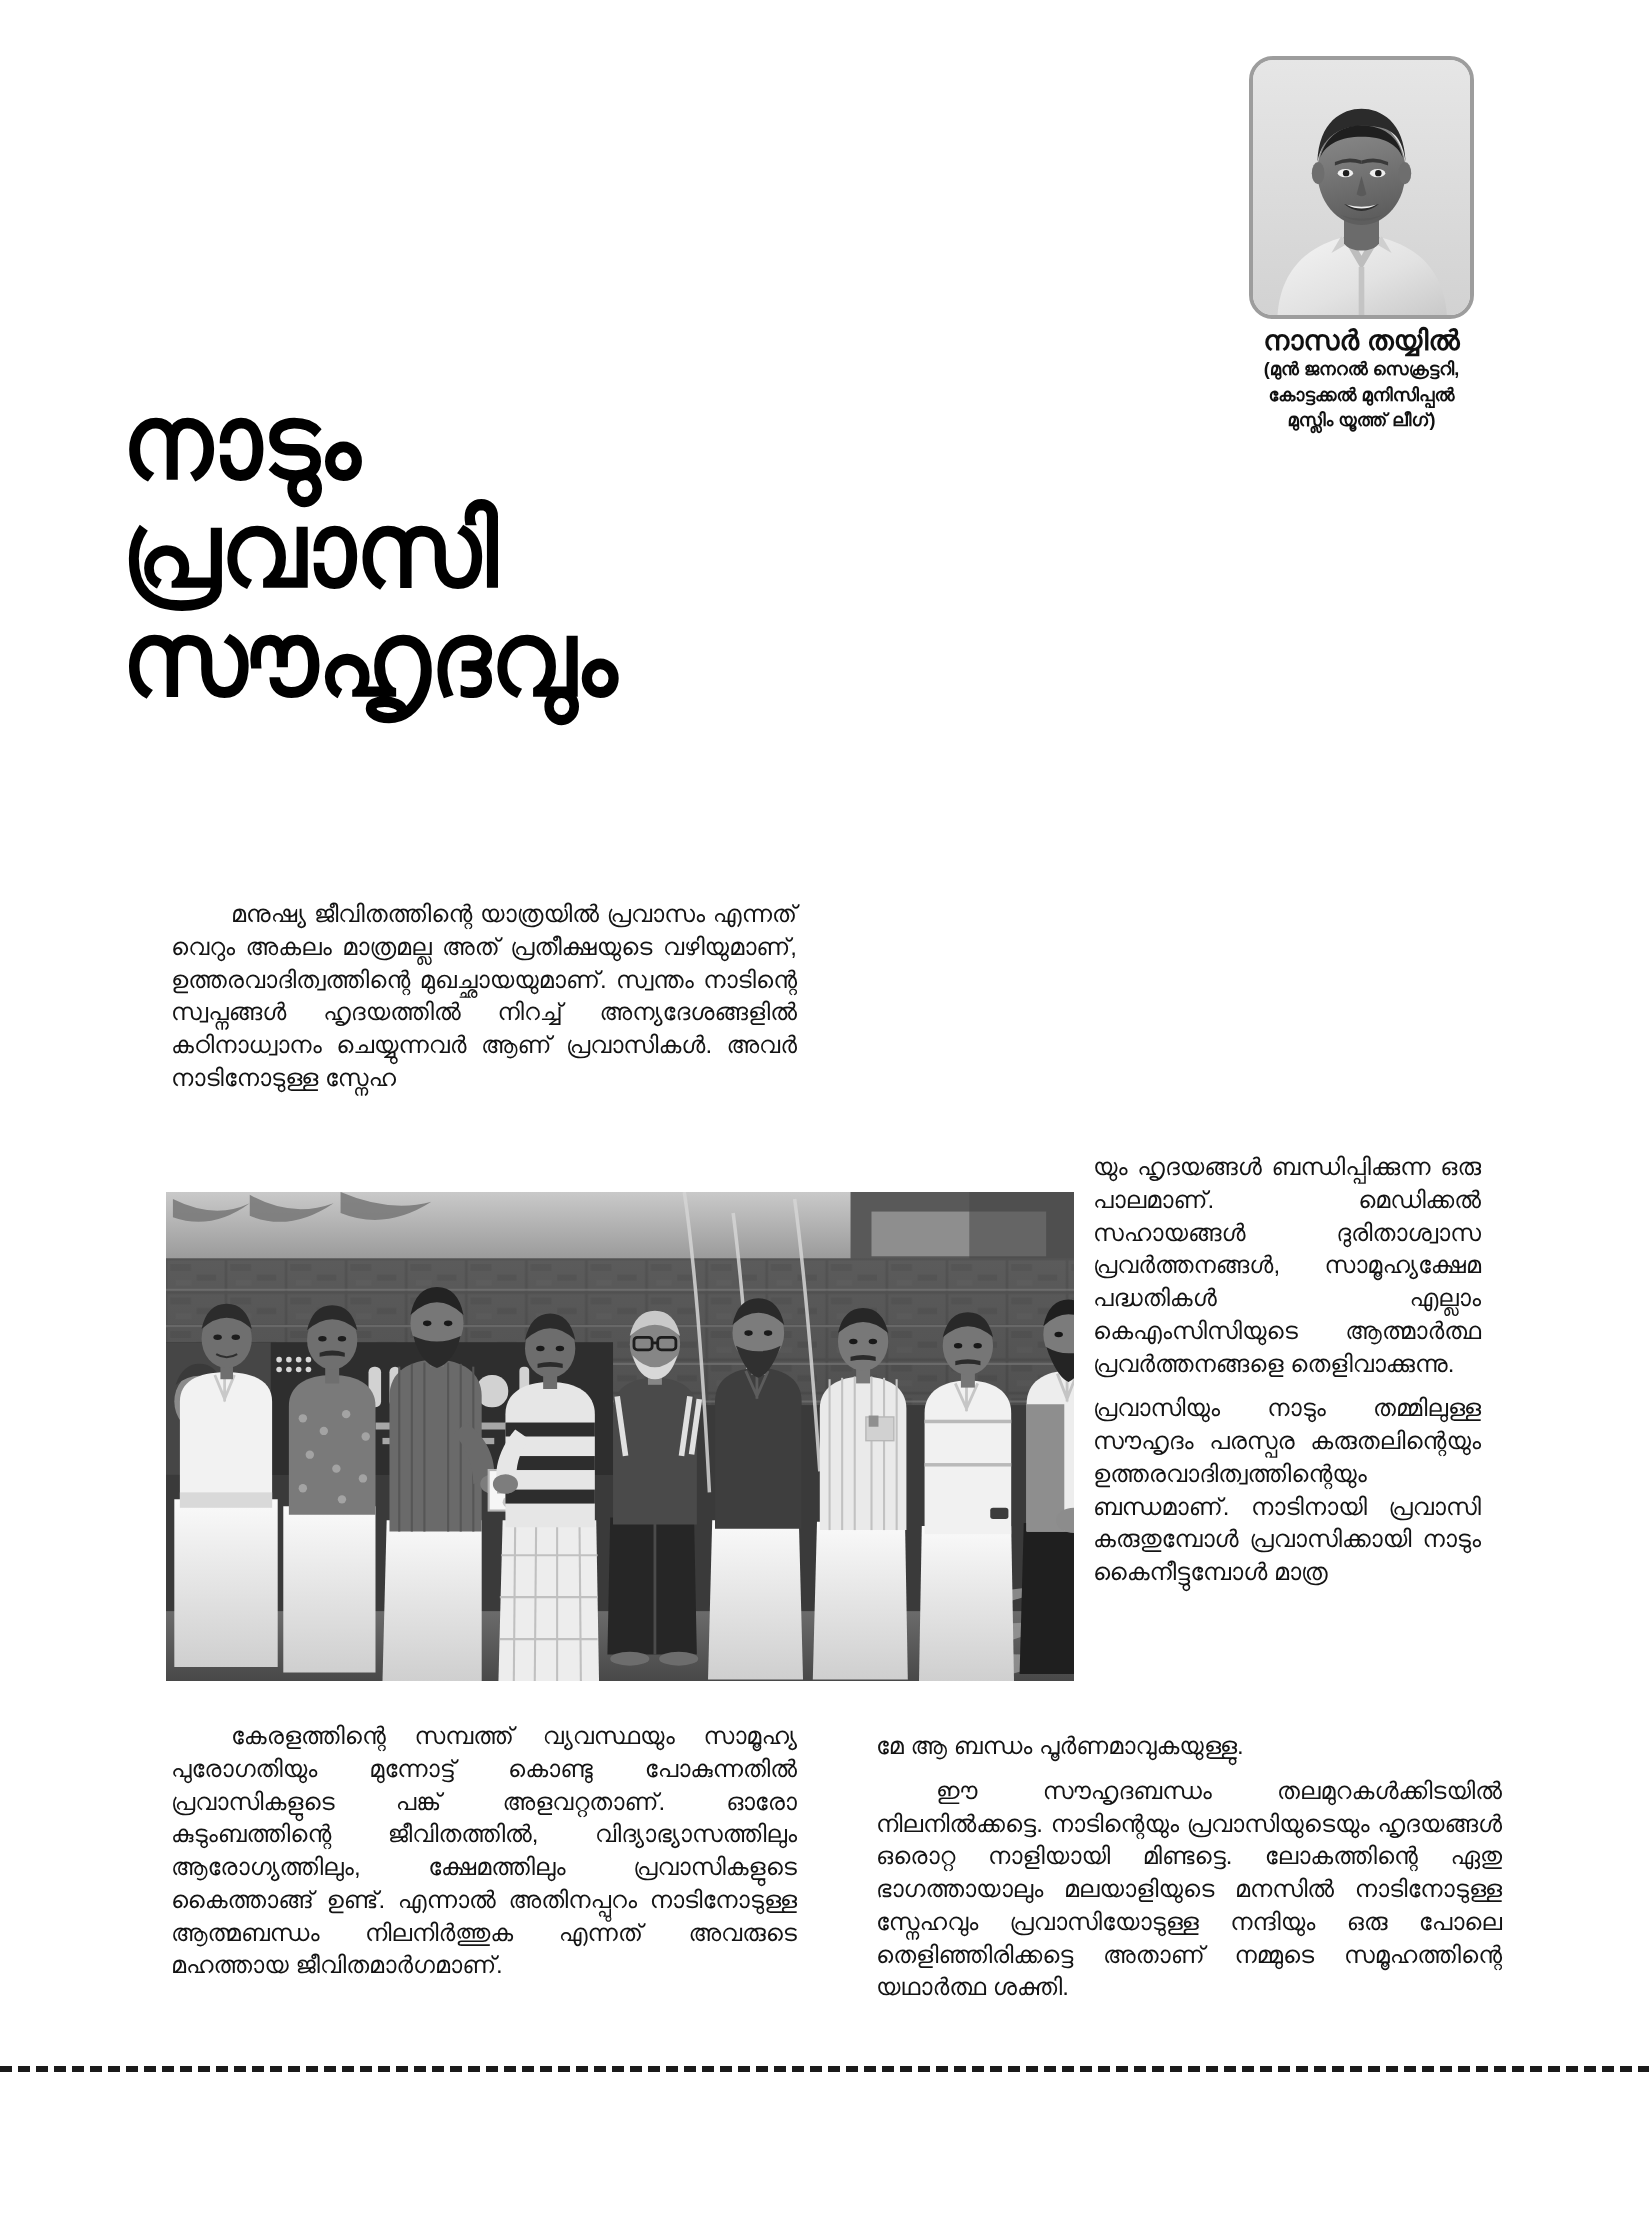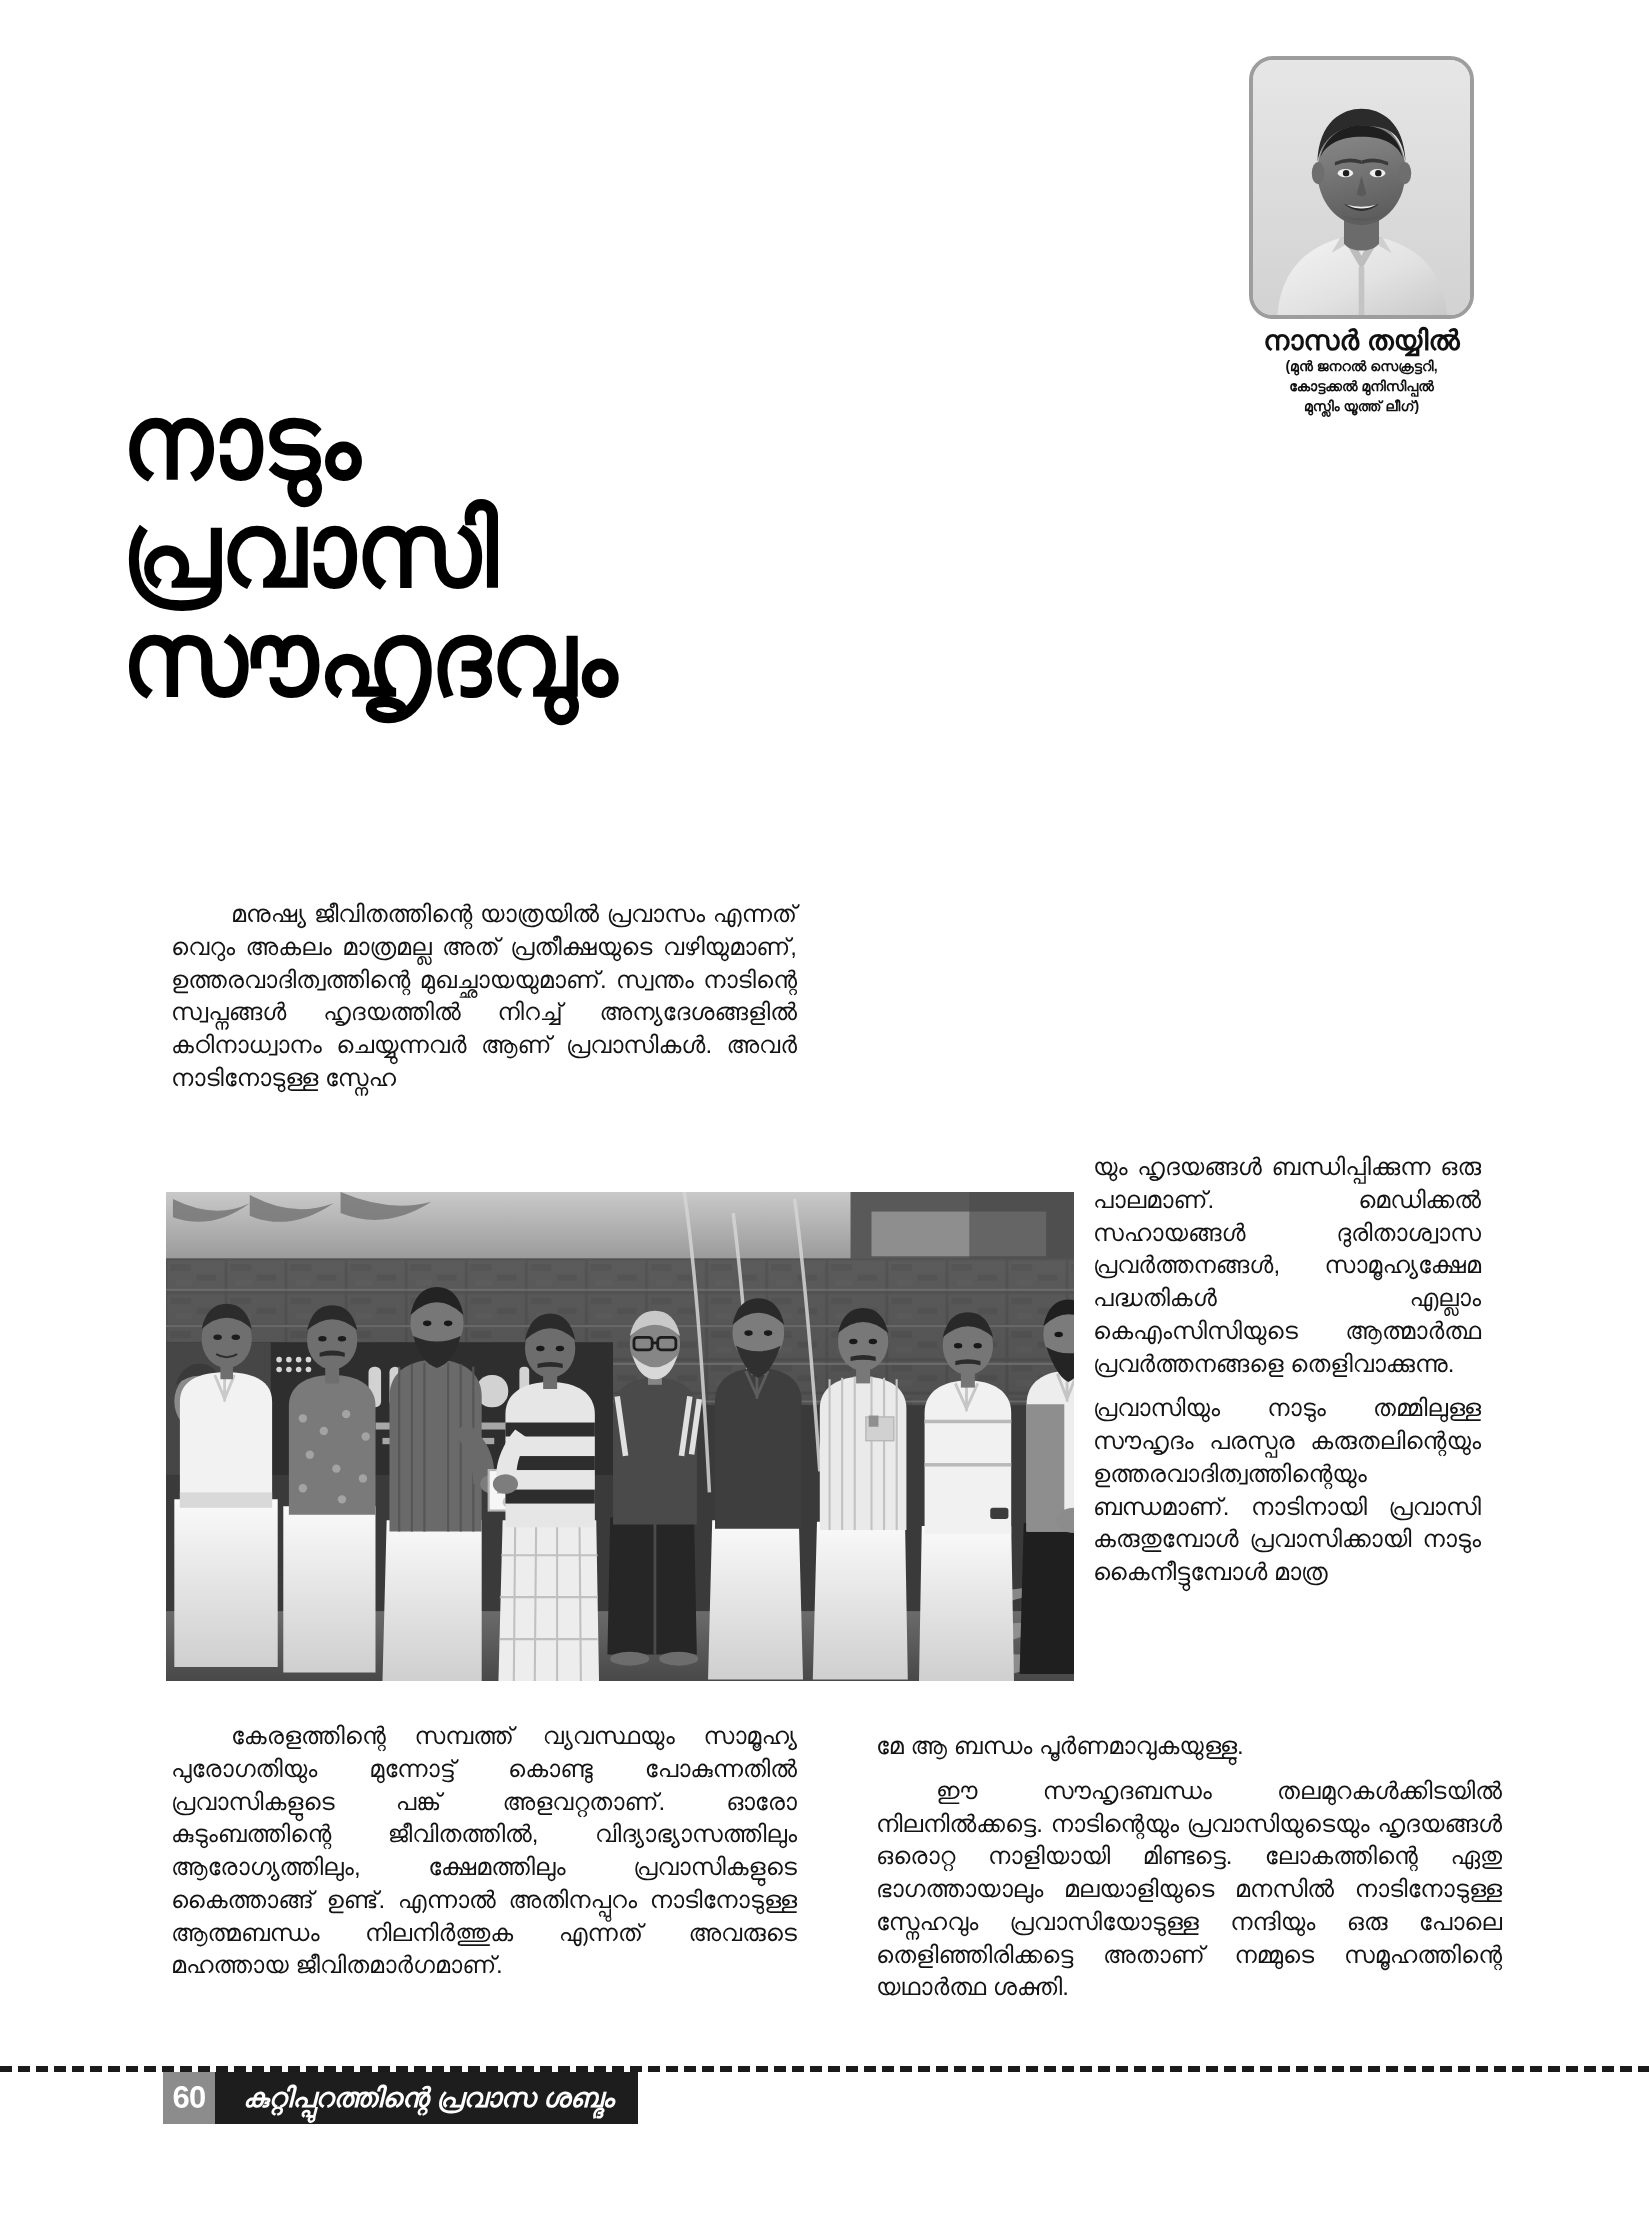--- a/index.html
+++ b/index.html
@@ -40,21 +40,21 @@
   #author-photo-frame svg { display:block; width:100%; height:100%; }
   #author-name {
     margin-top: 5px;
     font-size: 28px;
     font-weight: bold;
     color: #101010;
     line-height: 1.18;
     letter-spacing: 0.1px;
   }
   .author-role-line {
-    font-size: 14px;
+    font-size: 18px;
     font-weight: bold;
     color: #101010;
     line-height: 1.42;
   }
 
   
   #headline {
     position: absolute;
     left: 122px;
     top: 391px;
@@ -512,19 +512,15 @@
     <p class="indent">കേരളത്തിന്റെ സമ്പത്ത് വ്യവസ്ഥയും സാമൂഹ്യ പുരോഗതിയും മുന്നോട്ട് കൊണ്ടു പോകുന്നതിൽ പ്രവാസികളുടെ പങ്ക് അളവറ്റതാണ്. ഓരോ കുടുംബത്തിന്റെ ജീവിതത്തിൽ, വിദ്യാഭ്യാസത്തിലും ആരോഗ്യത്തിലും, ക്ഷേമത്തിലും പ്രവാസികളുടെ കൈത്താങ്ങ് ഉണ്ട്. എന്നാൽ അതിനപ്പുറം  നാടിനോടുള്ള ആത്മബന്ധം നിലനിർത്തുക എന്നത് അവരുടെ മഹത്തായ ജീവിതമാർഗമാണ്.</p>
   </div>
 
   <div class="col" id="col-right-wide">
     <p>മേ ആ ബന്ധം പൂർണമാവുകയുള്ളു.</p>
     <p class="indent">ഈ സൗഹൃദബന്ധം തലമുറകൾക്കിടയിൽ നിലനിൽക്കട്ടെ. നാടിന്റെയും പ്രവാസിയുടെയും ഹൃദയങ്ങൾ ഒരൊറ്റ നാളിയായി മിണ്ടട്ടെ. ലോകത്തിന്റെ ഏതു ഭാഗത്തായാലും മലയാളിയുടെ മനസിൽ നാടിനോടുള്ള സ്നേഹവും പ്രവാസിയോടുള്ള നന്ദിയും ഒരു പോലെ തെളിഞ്ഞിരിക്കട്ടെ അതാണ് നമ്മുടെ സമൂഹത്തിന്റെ യഥാർത്ഥ ശക്തി.</p>
   </div>
 
   <div id="footer-rule"></div>
 
-  <div id="footer-bar">
-    <div id="footer-page-num">60</div>
-    <div id="footer-title">കുറ്റിപ്പുറത്തിന്റെ പ്രവാസ ശബ്ദം</div>
-  </div>
 
 </div>
 
 
 </body></html>

